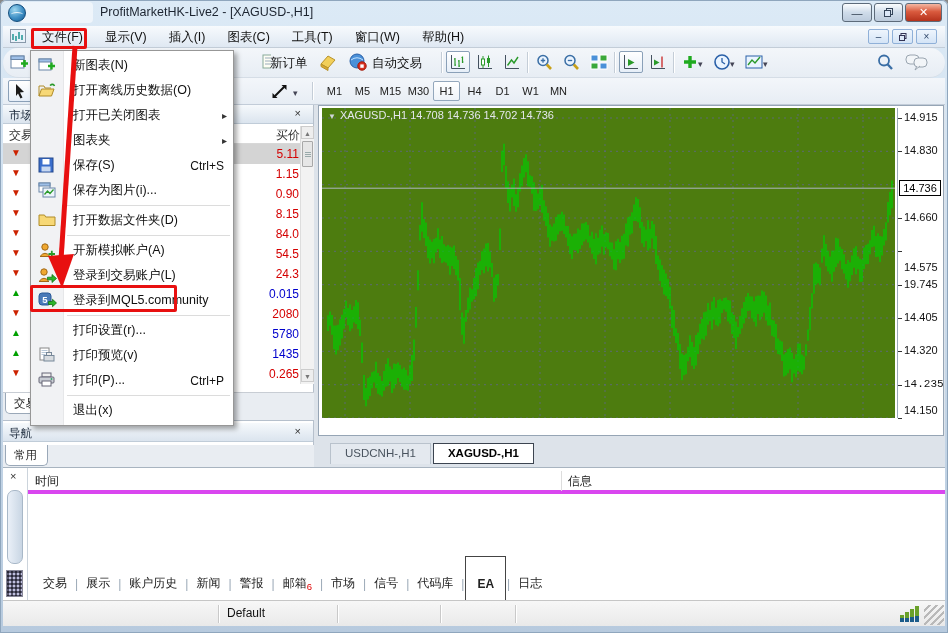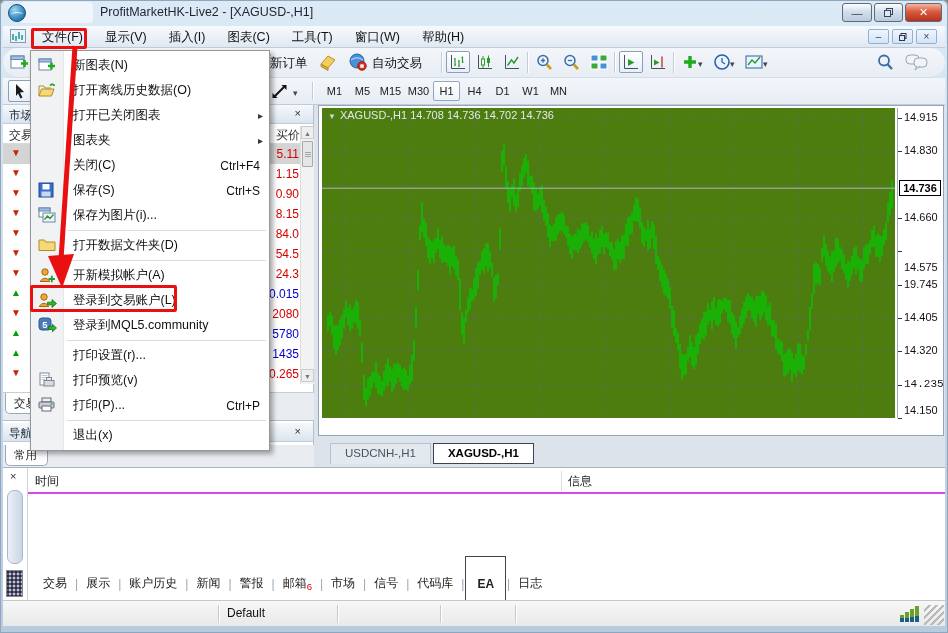--- a/index.html
+++ b/index.html
@@ -64,52 +64,52 @@
   .nav{position:absolute;left:0;top:315px;width:311px;height:47px;background:#fff;border-top:1px solid #b6c0cc;border-right:1px solid #b6c0cc;}
   
   .chart-frame{position:absolute;left:315px;top:0;width:626px;height:331px;background:#fff;border:1px solid #96a5b5;}
   .plot{position:absolute;left:3px;top:2px;width:573px;height:310px;background:#4d7c0f;}
   .chart-header{position:absolute;left:6px;top:1px;font-size:11px;color:#e4e8ea;white-space:nowrap;}
   .chart-header .tri{font-size:8px;color:#cfd5da;margin-right:4px;}
   .pscale{position:absolute;left:578px;top:2px;width:45px;height:310px;background:#fff;border-left:1px solid #9aa8b8;}
   .plabel{position:absolute;left:6px;font-size:11px;color:#111;}
   .ptick{position:absolute;left:0;width:4px;height:1px;background:#333;}
   .pbox{position:absolute;left:1px;width:42px;height:16px;border:1px solid #000;background:#fff;
-     font-size:11px;font-weight:bold;color:#000;text-align:center;line-height:14px;}
+     font-size:11px;font-weight:normal;color:#000;text-align:center;line-height:14px;}
   .tscale{position:absolute;left:3px;top:313px;width:620px;height:16px;background:#000;}
   .tlab{position:absolute;top:2px;width:84px;margin-left:-42px;text-align:center;font-size:10.5px;color:#e0e0e0;white-space:nowrap;}
   .charttabs{position:absolute;left:315px;top:338px;width:626px;height:24px;display:flex;gap:2px;padding-left:12px;}
   .ctab{height:21px;padding:3px 14px 0;font-size:11.5px;color:#49535e;background:#e4e9ef;border:1px solid #b9c2cc;border-bottom:none;}
   .ctab.active{background:#fff;border:1px solid #3c4450;color:#000;font-weight:bold;}
   
   .terminal{position:absolute;left:3px;top:467px;width:942px;height:133px;background:#fff;border-top:1px solid #a8b4c0;}
   .term-close{position:absolute;left:7px;top:2px;font-size:11px;color:#333;}
   .term-strip{position:absolute;left:4px;top:22px;width:16px;height:74px;border:1px solid #a8b8c8;border-radius:7px;
      background:linear-gradient(90deg,#eaf0f8,#c9d6e4);}
   .term-dock{position:absolute;left:3px;top:102px;width:17px;height:27px;border:1px solid #889;
      background:repeating-linear-gradient(#667 0 2px,#dde 2px 4px),repeating-linear-gradient(90deg,#667 0 2px,#dde 2px 4px);
      background-blend-mode:multiply;}
   .term-table{position:absolute;left:24px;top:0;right:0;bottom:0;border-left:1px solid #ccd4dc;}
-  .term-headrow{position:absolute;left:0;top:0;right:0;height:26px;border-bottom:2px solid #d946ef;font-size:12px;color:#222;}
+  .term-headrow{position:absolute;left:0;top:0;right:0;height:26px;border-bottom:4px solid #d946ef;font-size:12px;color:#222;}
   .term-coldiv{position:absolute;left:533px;top:3px;width:1px;height:20px;background:#ddd;}
   #terminal-tabs{position:absolute;left:0;top:101px;right:0;height:29px;display:flex;align-items:center;padding-left:8px;font-size:12px;color:#222;}
   .ttab{padding:3px 7px;white-space:nowrap;}
   .ttab.active{border:1px solid #444;background:#fff;font-weight:bold;padding:20px 11px;}
   .ttab sub{color:#e00000;font-size:9.5px;}
   .tpipe{color:#9aa8b6;padding:0 1px;}
   
   .statusbar{position:absolute;left:3px;top:600px;width:942px;height:26px;
      background:linear-gradient(#f7f7f7,#e9e9e9);border-top:1px solid #c6c6c6;font-size:12px;color:#111;}
   .sdiv{position:absolute;top:4px;width:1px;height:18px;background:#c9c9c9;box-shadow:1px 0 0 #fff;}
   .conn{position:absolute;left:897px;top:5px;width:22px;height:16px;display:flex;align-items:flex-end;gap:1px;}
   .conn i{display:block;width:4px;}
   .grip{position:absolute;right:1px;bottom:1px;width:20px;height:20px;
      background:repeating-linear-gradient(135deg,transparent 0 3px,#b9b9b9 3px 5px);}
   
-  .menu-overlay{position:absolute;left:30px;top:50px;width:240px;z-index:40;border:1px solid #979797;
+  .menu-overlay{position:absolute;left:30px;top:50px;width:204px;z-index:40;border:1px solid #979797;
      background:linear-gradient(to right,#f1f2f4 0,#f1f2f4 32px,#e6e7e9 32px,#e6e7e9 33px,#ffffff 33px);
      box-shadow:3px 3px 5px rgba(0,0,0,.35);padding:2px 0;}
   .mitem{position:relative;height:25px;display:flex;align-items:center;padding-left:42px;font-size:12.5px;color:#101010;}
   .mitem .mico{position:absolute;left:7px;top:4px;width:18px;height:17px;}
   .mitem .msc{margin-left:auto;padding-right:9px;font-size:12px;color:#101010;}
   .mitem .msub{position:absolute;right:6px;font-size:10px;color:#333;}
   .msep{height:1px;background:#dcdcdc;margin:2px 3px 2px 36px;}
   
   .redbox{position:absolute;border:3px solid #e81010;border-radius:2px;z-index:60;}
   #arrow-svg{position:absolute;left:38px;top:44px;z-index:60;}
@@ -806,24 +806,20 @@
         </div>
         <div class="mitem">
           <span>打开已关闭图表</span>
           <span class="msub">▸</span>
         </div>
         <div class="mitem">
           <span>图表夹</span>
           <span class="msub">▸</span>
         </div>
         <div class="mitem">
-          <span>关闭(C)</span>
-          <span class="msc">Ctrl+F4</span>
-        </div>
-        <div class="mitem">
           <span class="mico"><svg width="17" height="16">
               <rect x="1" y="1" width="14" height="14" fill="#3a6ecc" stroke="#24488c"></rect>
               <rect x="4.5" y="2" width="7" height="5.5" fill="#fff"></rect>
               <rect x="3.5" y="9.5" width="9" height="5" fill="#c8d8f0"></rect>
             </svg></span>
           <span>保存(S)</span>
           <span class="msc">Ctrl+S</span>
         </div>
         <div class="mitem">
           <span class="mico"><svg width="18" height="16">

